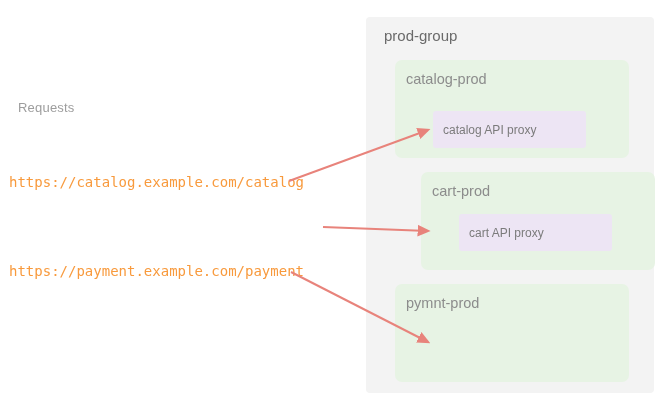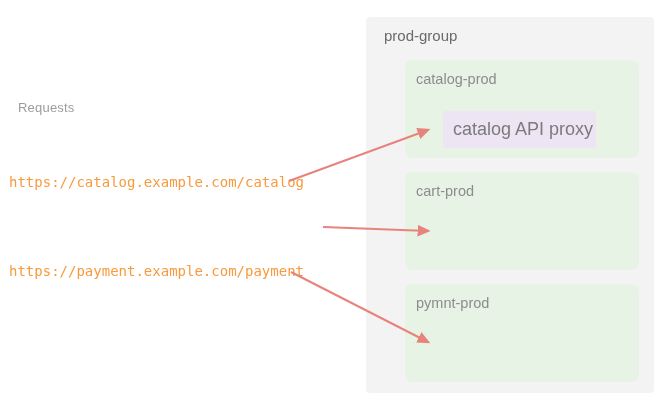--- a/index.html
+++ b/index.html
@@ -57,28 +57,28 @@
   .group-title {
     position: absolute;
     left: 18px;
     top: 10px;
     font-size: 15px;
     font-weight: 400;
     color: var(--group-title-text, #6a6a6a);
   }
   .env-box {
     position: absolute;
-    left: 39px;
+    left: 29px;
     width: 234px;
     height: 98px;
     background: var(--env-bg, #e7f3e4);
     border-radius: 7px;
   }
   .env-0 { top: 43px; }
-  .env-1 { top: 155px; }
+  .env-1 { top: 155px; margin-left: 26px; }
   .env-2 { top: 267px; }
   .env-label {
     position: absolute;
     left: 11px;
     top: 11px;
     font-size: 14.5px;
     font-weight: 400;
     color: var(--env-label-text, #8c8c8c);
   }
   .proxy-box {
@@ -89,21 +89,21 @@
     background: var(--proxy-bg, #ede5f4);
     border-radius: 3px;
     display: flex;
     align-items: center;
   }
   .proxy-0 { top: 51px; }
   .proxy-1 { top: 42px; }
   .proxy-2 { top: 44px; }
   .proxy-label {
     padding-left: 10px;
-    font-size: 18px;
+    font-size: 12px;
     color: var(--proxy-label-text, #7b7b7b);
     white-space: nowrap;
   }
 </style>
 </head>
 <body>
 
 <div class="canvas">
 
   <svg class="arrows-layer" width="668" height="405" viewBox="0 0 668 405" xmlns="http://www.w3.org/2000/svg">
@@ -127,20 +127,23 @@
 
     <div class="env-box env-0">
       <div class="env-label">catalog-prod</div>
       <div class="proxy-box proxy-0">
         <span class="proxy-label">catalog API proxy</span>
       </div>
     </div>
 
     <div class="env-box env-1">
       <div class="env-label">cart-prod</div>
+      <div class="proxy-box proxy-1">
+        <span class="proxy-label">cart API proxy</span>
+      </div>
     </div>
 
     <div class="env-box env-2">
       <div class="env-label">pymnt-prod</div>
     </div>
   </div>
 
 </div>
 
 </body></html>

